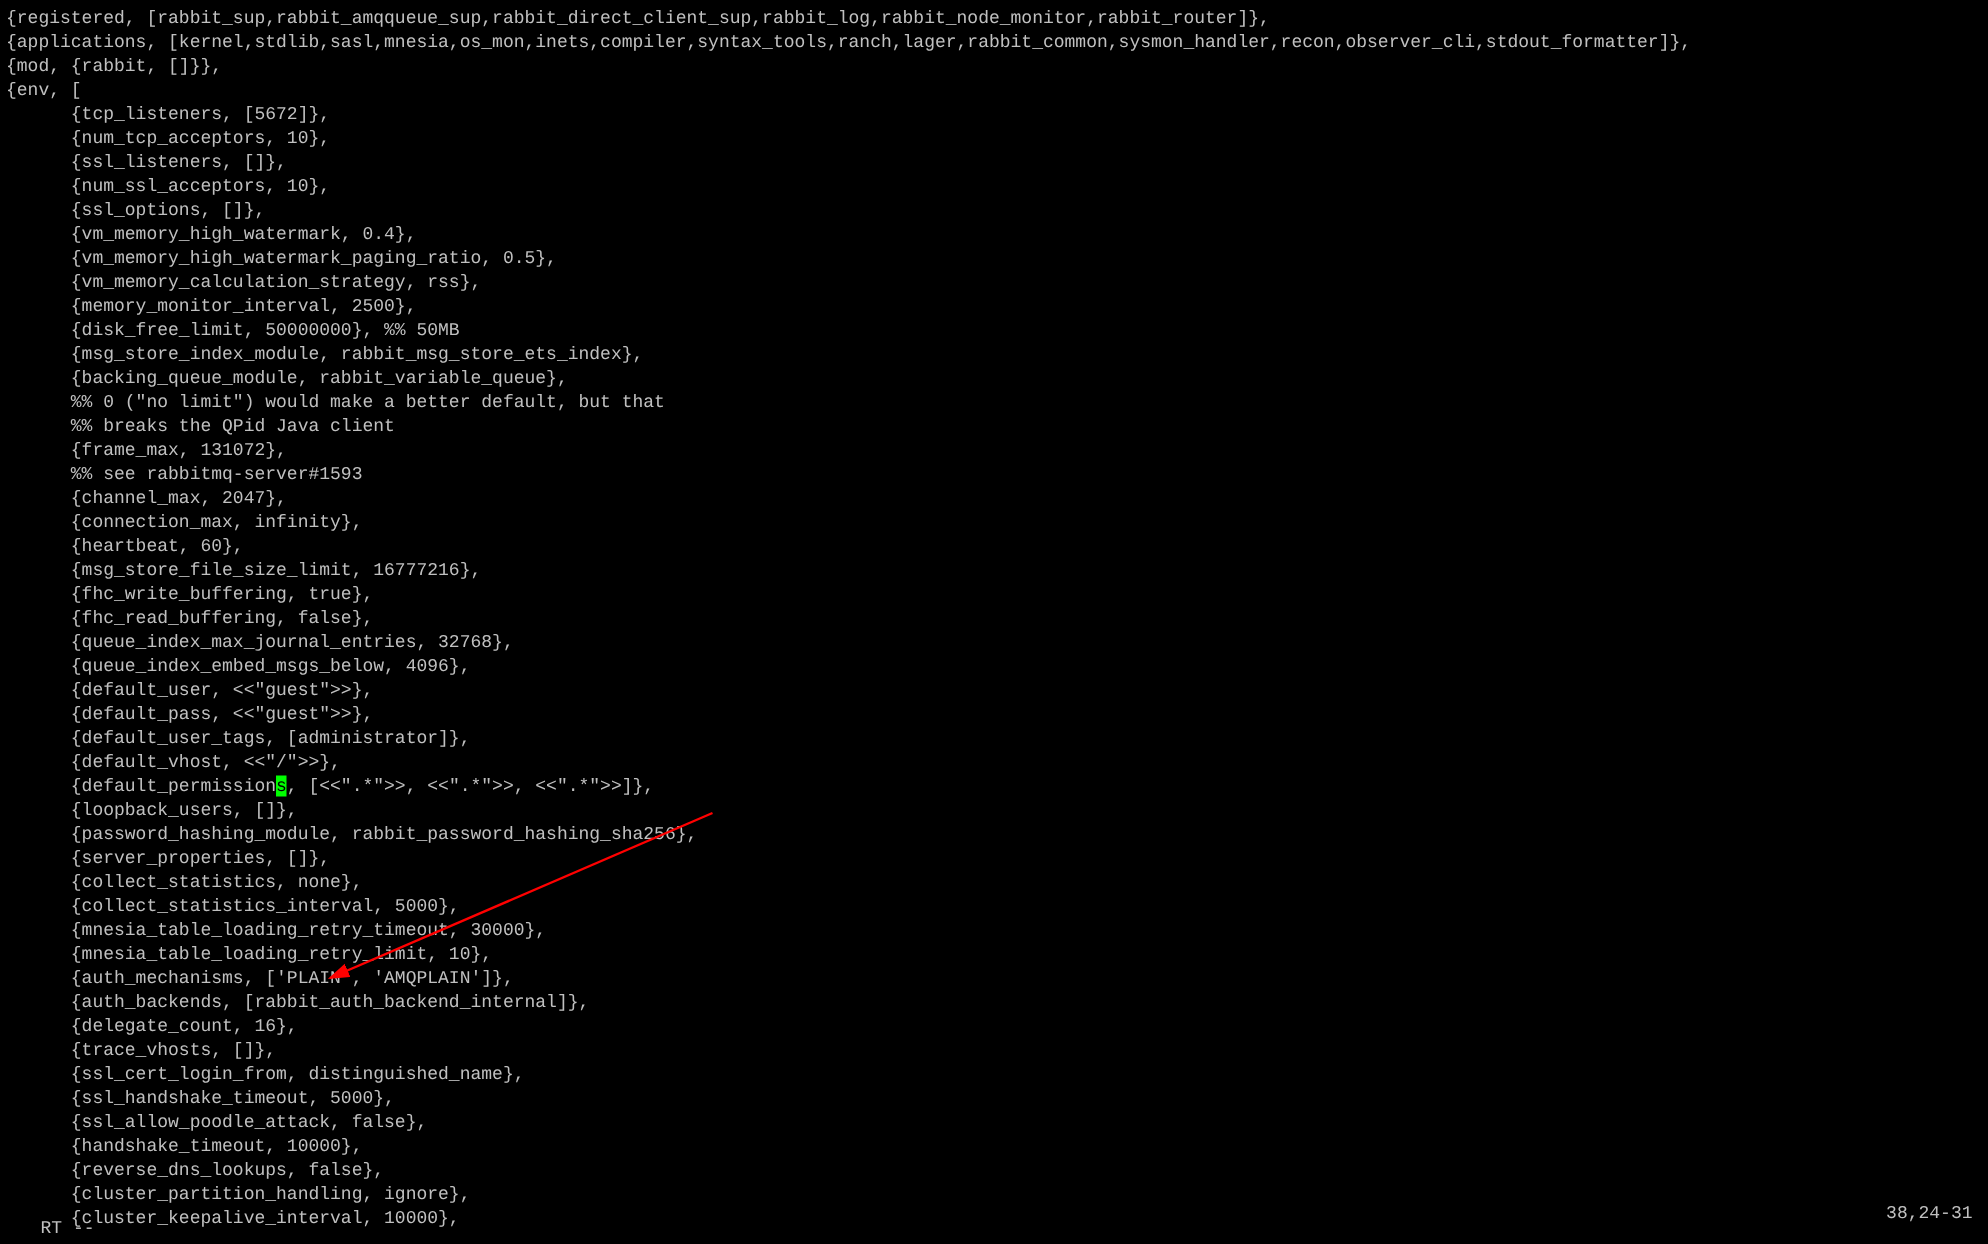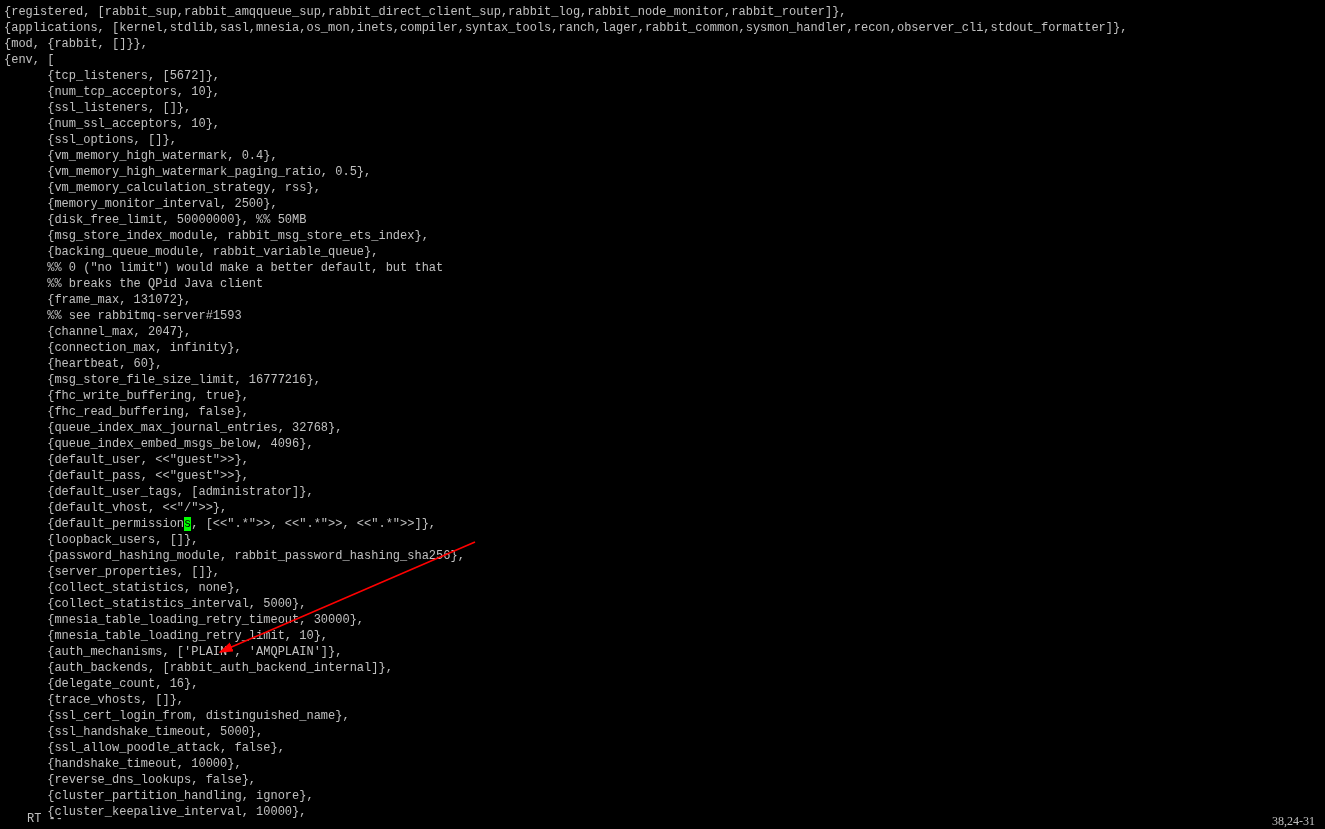--- a/index.html
+++ b/index.html
@@ -1,21 +1,21 @@
 <!DOCTYPE html>
 <html><head>
 <meta charset="utf-8">
 <style>
   html,body{margin:0;padding:0;width:1325px;height:829px;background:#000;overflow:hidden;}
   body{font-family:Consolas,"Courier New",monospace;font-size:12px;line-height:16px;color:#c0c0c0;white-space:pre;position:relative;}
   #editor{position:absolute;top:4px;left:4px;right:4px;}
   .line{height:16px;}
   .cursor{background:#00ff00;color:#000;}
   #status-left{position:absolute;left:2px;bottom:2px;color:#c0c0c0;font-family:inherit;font-size:12px;margin-left:25px;}
-  #status-right{position:absolute;right:10px;bottom:0;color:#c0c0c0;font-family:Liberation Serif, serif;font-size:12px;}
+  #status-right{position:absolute;right:10px;bottom:12px;color:#c0c0c0;font-family:Liberation Mono, monospace;font-size:12px;}
   #arrow{position:absolute;pointer-events:none;}
 </style>
 </head>
 <body>
 
 
 
 <div id="editor"><div class="line">{registered, [rabbit_sup,rabbit_amqqueue_sup,rabbit_direct_client_sup,rabbit_log,rabbit_node_monitor,rabbit_router]},</div><div class="line">{applications, [kernel,stdlib,sasl,mnesia,os_mon,inets,compiler,syntax_tools,ranch,lager,rabbit_common,sysmon_handler,recon,observer_cli,stdout_formatter]},</div><div class="line">{mod, {rabbit, []}},</div><div class="line">{env, [</div><div class="line">      {tcp_listeners, [5672]},</div><div class="line">      {num_tcp_acceptors, 10},</div><div class="line">      {ssl_listeners, []},</div><div class="line">      {num_ssl_acceptors, 10},</div><div class="line">      {ssl_options, []},</div><div class="line">      {vm_memory_high_watermark, 0.4},</div><div class="line">      {vm_memory_high_watermark_paging_ratio, 0.5},</div><div class="line">      {vm_memory_calculation_strategy, rss},</div><div class="line">      {memory_monitor_interval, 2500},</div><div class="line">      {disk_free_limit, 50000000}, %% 50MB</div><div class="line">      {msg_store_index_module, rabbit_msg_store_ets_index},</div><div class="line">      {backing_queue_module, rabbit_variable_queue},</div><div class="line">      %% 0 ("no limit") would make a better default, but that</div><div class="line">      %% breaks the QPid Java client</div><div class="line">      {frame_max, 131072},</div><div class="line">      %% see rabbitmq-server#1593</div><div class="line">      {channel_max, 2047},</div><div class="line">      {connection_max, infinity},</div><div class="line">      {heartbeat, 60},</div><div class="line">      {msg_store_file_size_limit, 16777216},</div><div class="line">      {fhc_write_buffering, true},</div><div class="line">      {fhc_read_buffering, false},</div><div class="line">      {queue_index_max_journal_entries, 32768},</div><div class="line">      {queue_index_embed_msgs_below, 4096},</div><div class="line">      {default_user, &lt;&lt;"guest"&gt;&gt;},</div><div class="line">      {default_pass, &lt;&lt;"guest"&gt;&gt;},</div><div class="line">      {default_user_tags, [administrator]},</div><div class="line">      {default_vhost, &lt;&lt;"/"&gt;&gt;},</div><div class="line">      {default_permission<span class="cursor">s</span>, [&lt;&lt;".*"&gt;&gt;, &lt;&lt;".*"&gt;&gt;, &lt;&lt;".*"&gt;&gt;]},</div><div class="line">      {loopback_users, []},</div><div class="line">      {password_hashing_module, rabbit_password_hashing_sha256},</div><div class="line">      {server_properties, []},</div><div class="line">      {collect_statistics, none},</div><div class="line">      {collect_statistics_interval, 5000},</div><div class="line">      {mnesia_table_loading_retry_timeout, 30000},</div><div class="line">      {mnesia_table_loading_retry_limit, 10},</div><div class="line">      {auth_mechanisms, ['PLAIN', 'AMQPLAIN']},</div><div class="line">      {auth_backends, [rabbit_auth_backend_internal]},</div><div class="line">      {delegate_count, 16},</div><div class="line">      {trace_vhosts, []},</div><div class="line">      {ssl_cert_login_from, distinguished_name},</div><div class="line">      {ssl_handshake_timeout, 5000},</div><div class="line">      {ssl_allow_poodle_attack, false},</div><div class="line">      {handshake_timeout, 10000},</div><div class="line">      {reverse_dns_lookups, false},</div><div class="line">      {cluster_partition_handling, ignore},</div><div class="line">      {cluster_keepalive_interval, 10000},</div></div>
 <div id="status-left">RT --</div>
 <div id="status-right">38,24-31</div>

